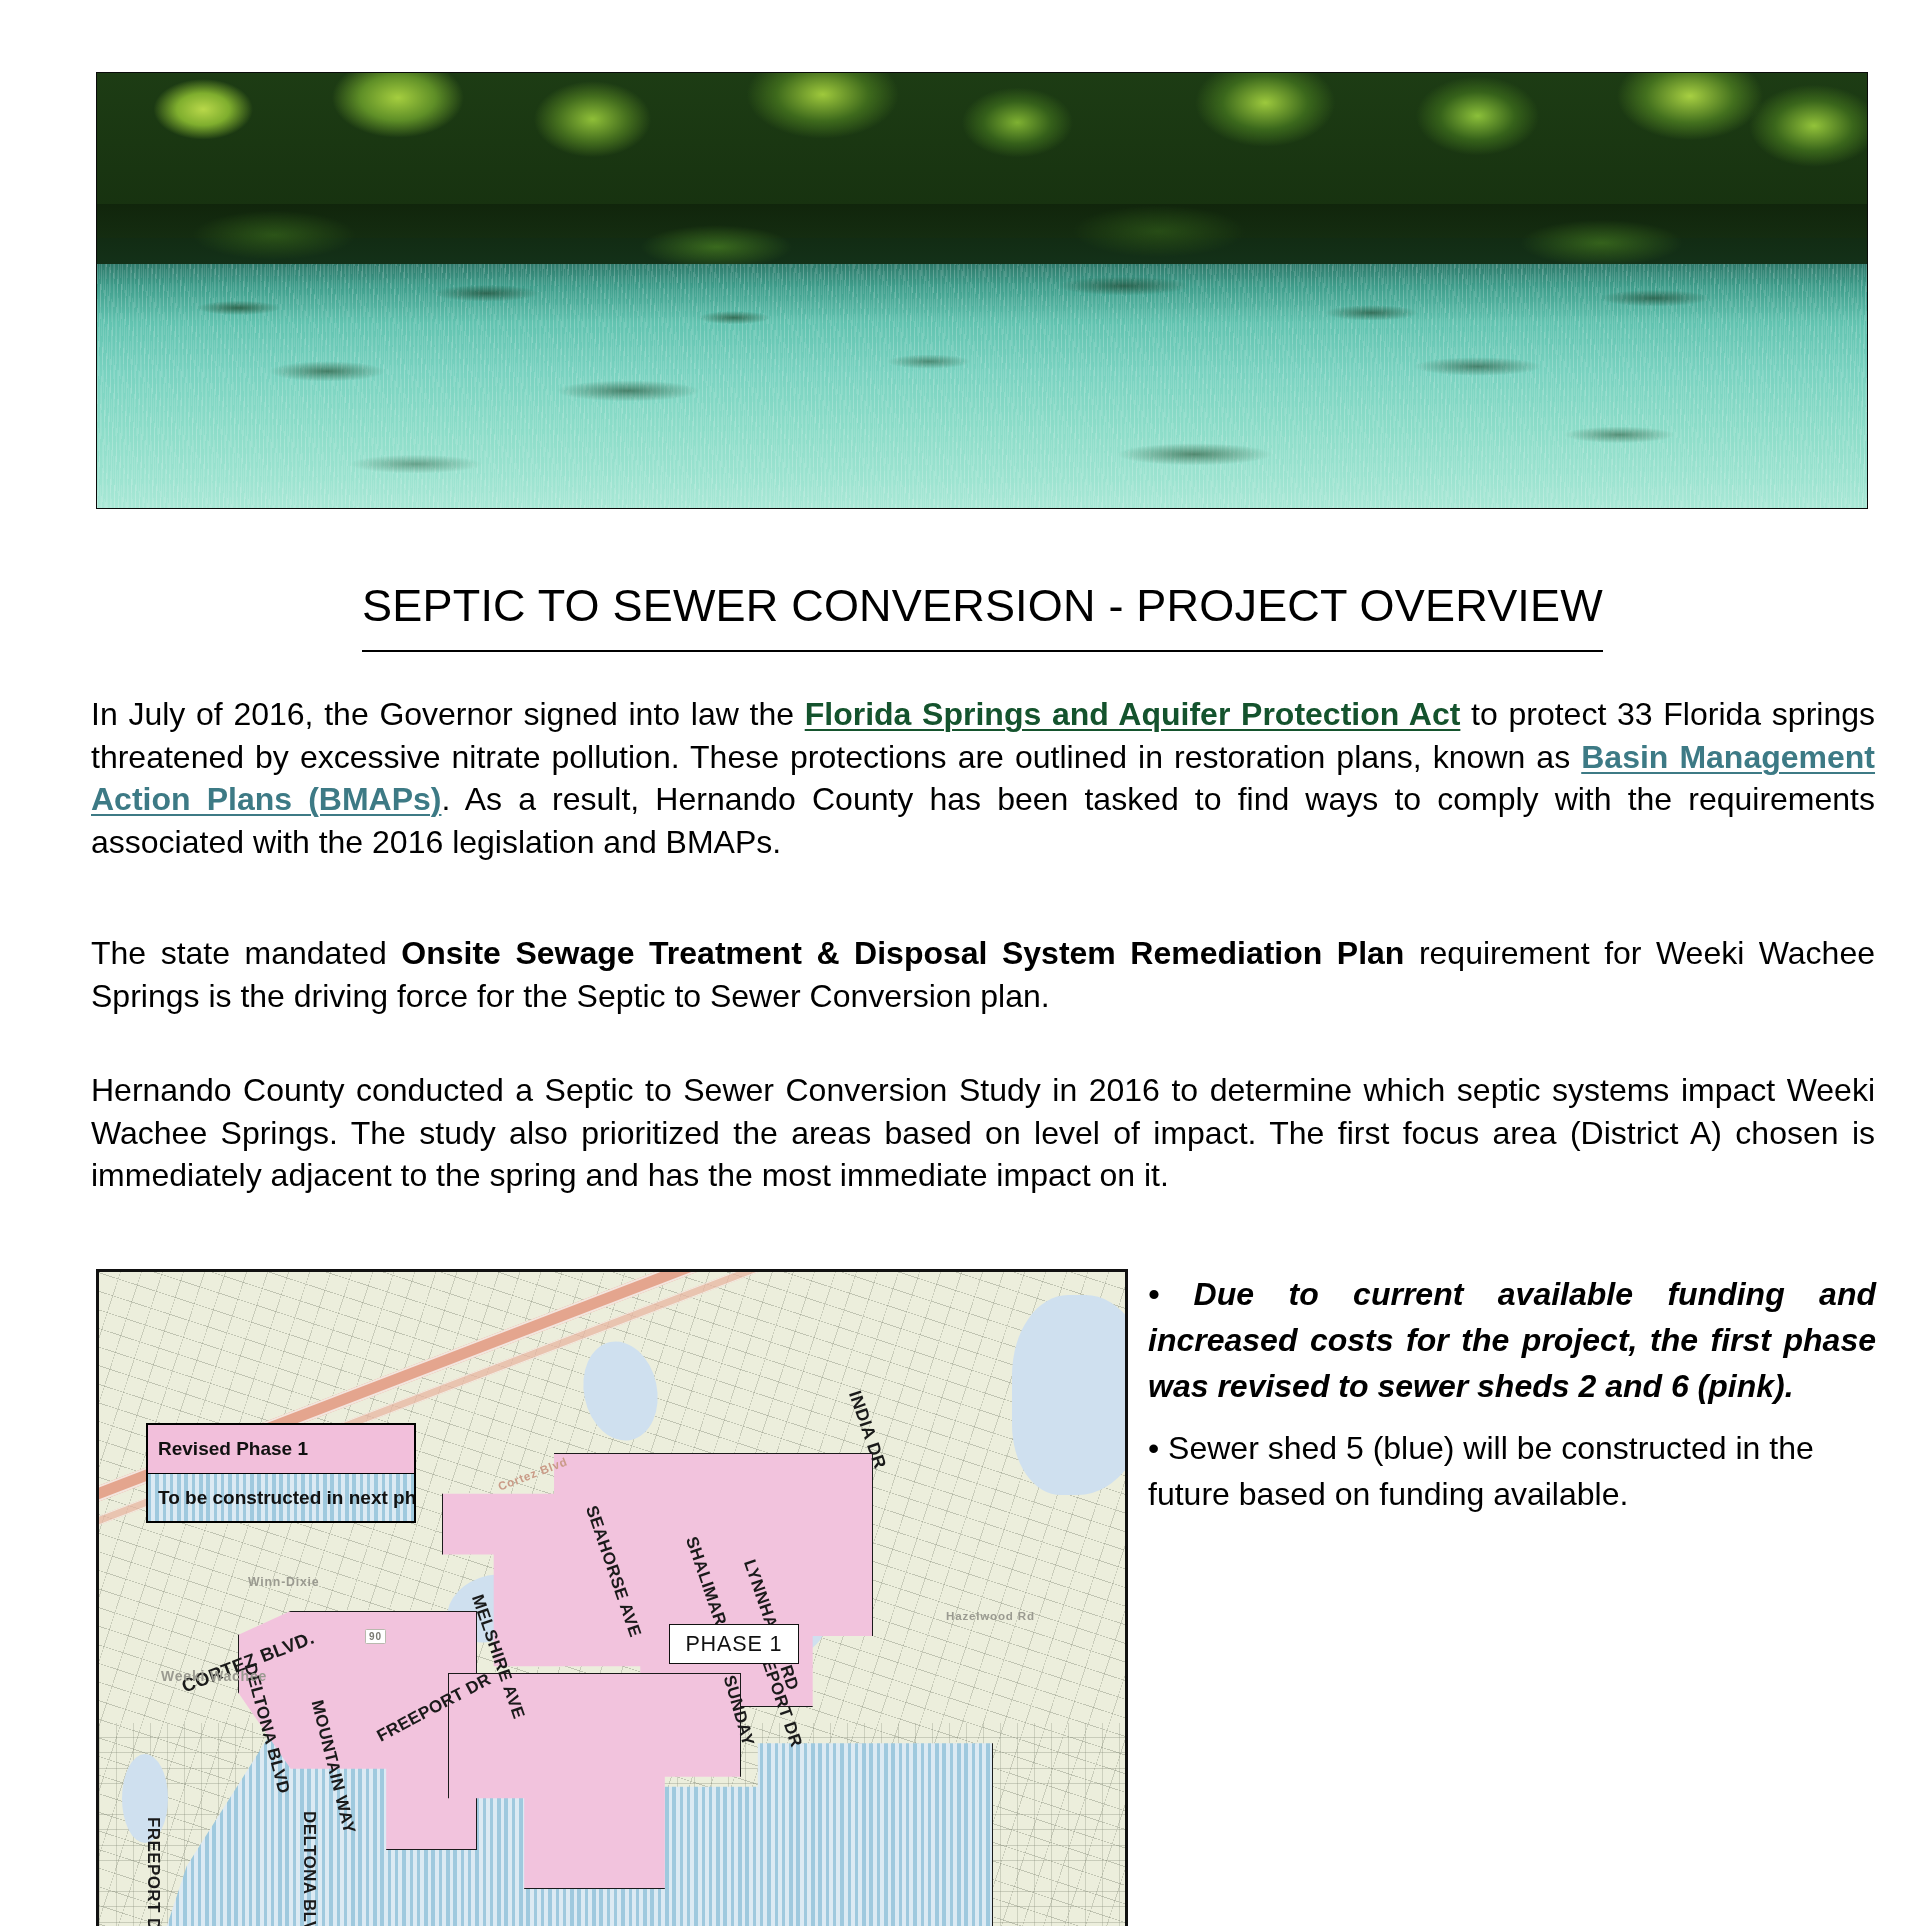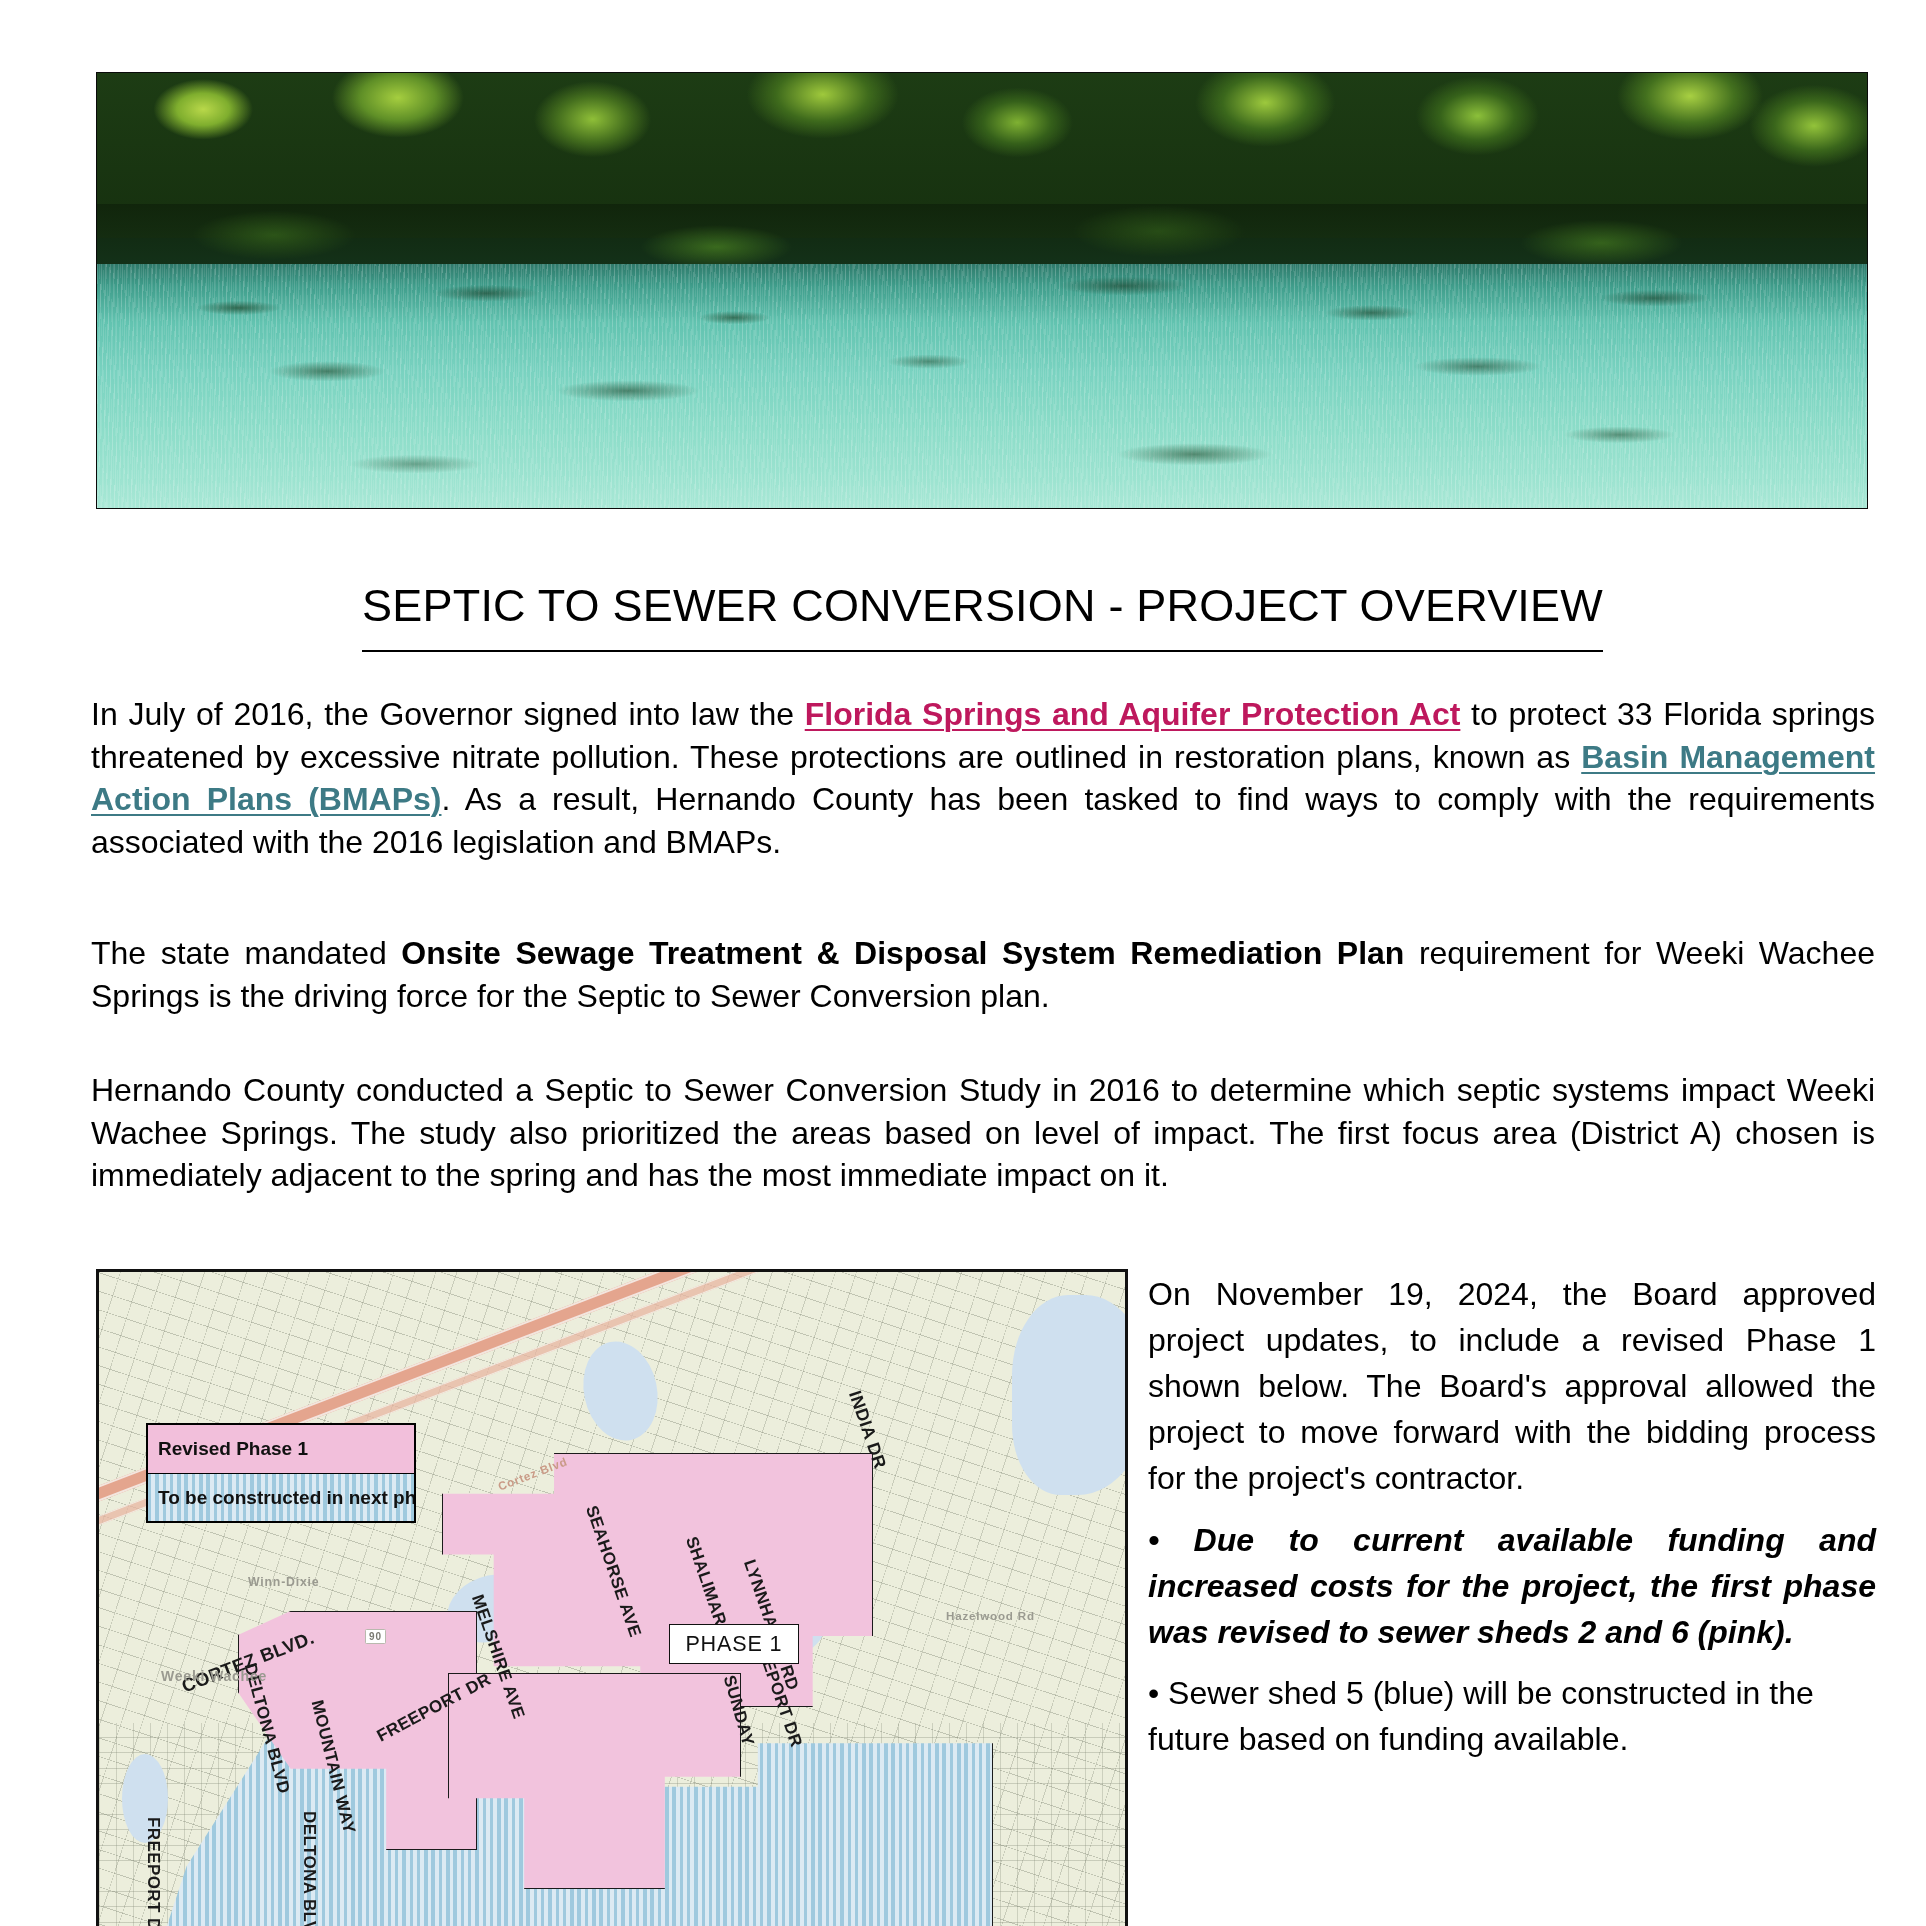--- a/index.html
+++ b/index.html
@@ -85,21 +85,21 @@
   #title span.u { border-bottom:2.7px solid #000; padding-bottom:19px; }
 
   
   .para {
     position:absolute; left:91px; width:1784px;
     font-size:32px; line-height:1.33;
     text-align:justify;
     text-justify:inter-word;
   }
   .para.lastline-left { text-align-last:left; }
-  a.link-a { color:#be185d; text-decoration:underline; font-weight:bold; text-underline-offset:3.5px; text-decoration-thickness:2.3px; }
+  a.link-a { color:#14532d; text-decoration:underline; font-weight:bold; text-underline-offset:3.5px; text-decoration-thickness:2.3px; }
   a.link-b { color:#3D7A85; text-decoration:underline; font-weight:bold; text-underline-offset:3.5px; text-decoration-thickness:2.3px; }
   b { font-weight:bold; }
 
   #p1 { top:693px; }
   #p2 { top:932px; }
   #p3 { top:1069px; }
 
   
   #map {
     position:absolute; left:96px; top:1269px;
@@ -273,17 +273,16 @@
       </div>
     <div class="row blue">
         <span>To be constructed in next phase</span>
       </div>
   </div>
 
   <div id="phase1">PHASE 1</div>
 </div>
 
 <div id="rcol">
-  <p>On November 19, 2024, the Board approved project updates, to include a revised Phase 1 shown below. The Board's approval allowed the project to move forward with the bidding process for the project's contractor.</p>
   <p style="font-weight:bold;font-style:italic;">• Due to current available funding and increased costs for the project, the first phase was revised to sewer sheds 2 and 6 (pink).</p>
   <p class="left">• Sewer shed 5 (blue) will be constructed in the future based on funding available.</p>
 </div>
 
 
 </body></html>

